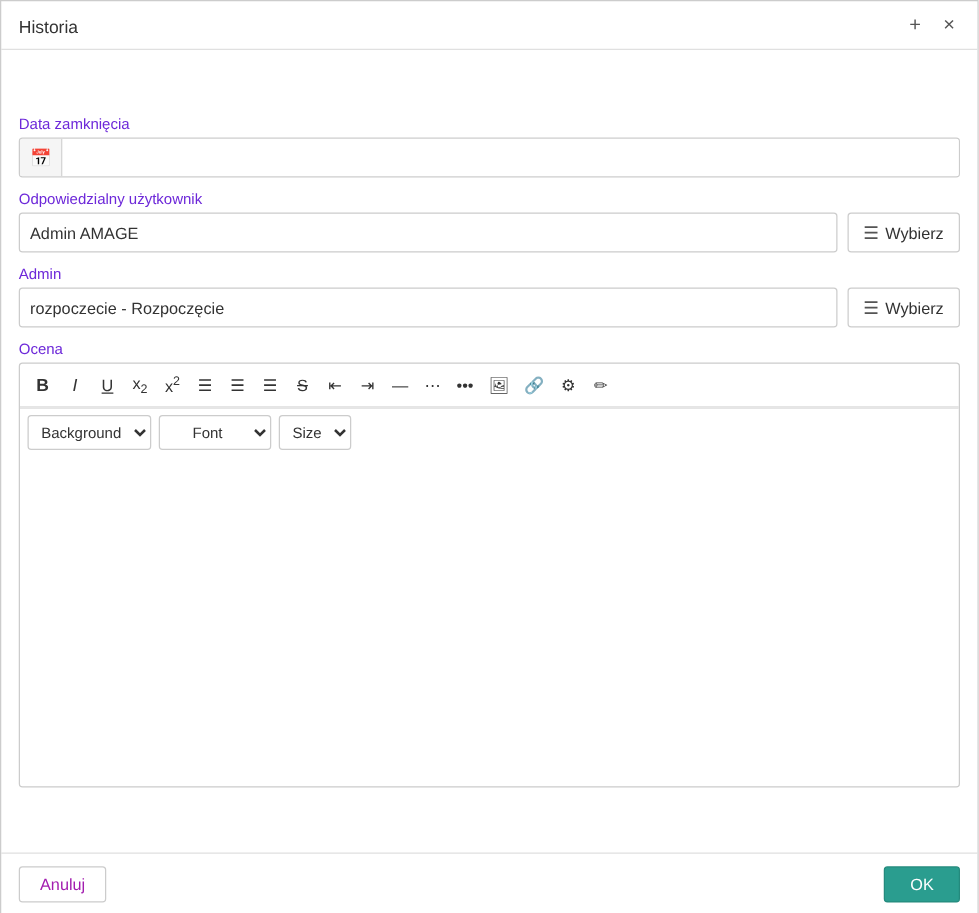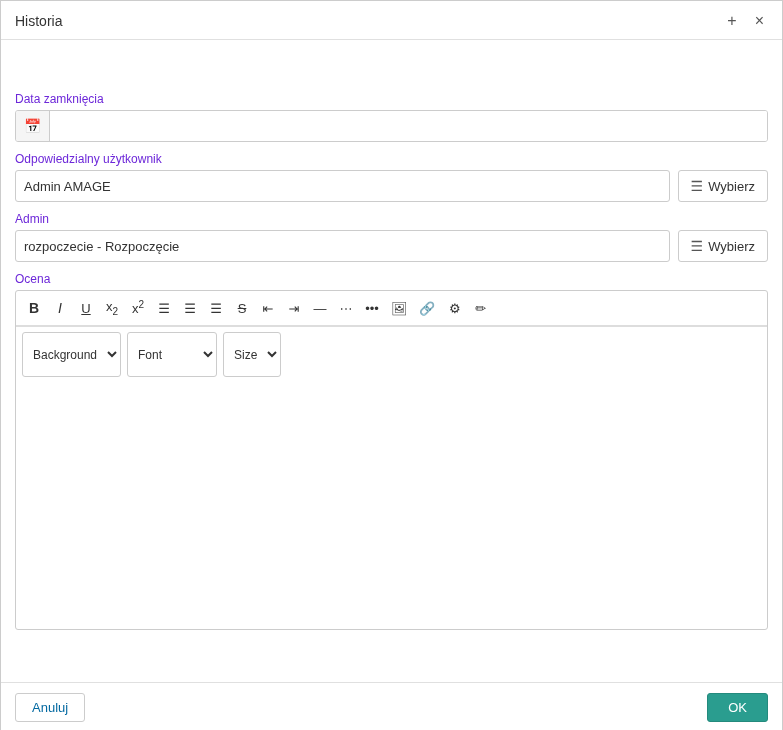--- a/index.html
+++ b/index.html
@@ -167,21 +167,21 @@
     }
     .toolbar-select {
       border: 1px solid #ccc;
       border-radius: 3px;
       padding: 3px 6px;
       font-size: 12px;
       color: #333;
       background: #fff;
       cursor: pointer;
       outline: none;
-      height: 45px;
+      height: 28px;
     }
     .editor-content {
       flex: 1;
       padding: 8px;
       outline: none;
       font-size: 13px;
       color: #333;
       cursor: text;
       min-height: 200px;
     }
@@ -193,21 +193,21 @@
       justify-content: space-between;
       align-items: center;
     }
     .cancel-btn {
       background: #fff;
       border: 1px solid #ccc;
       border-radius: 3px;
       padding: 6px 16px;
       cursor: pointer;
       font-size: 13px;
-      color: #0369a1;
+      color: #a21caf;
     }
     .ok-btn {
       background: #2a9d8f;
       border: 1px solid #248a7d;
       border-radius: 3px;
       padding: 6px 20px;
       cursor: pointer;
       font-size: 13px;
       color: #fff;
       font-weight: normal;
@@ -321,21 +321,21 @@
             </button>
           <button class="toolbar-btn">
               <span>✏</span>
             </button>
         </div>
 
         <div class="toolbar-selects">
           <select class="toolbar-select">
             <option>Background</option>
           </select>
-          <select class="toolbar-select" style="min-width:90px;">
+          <select class="toolbar-select" style="min-width:90px;text-align:center;">
             <option>Font</option>
           </select>
           <select class="toolbar-select">
             <option>Size</option>
           </select>
         </div>
 
         <div class="editor-content" contenteditable="true" style=""></div>
       </div>
     </div>

